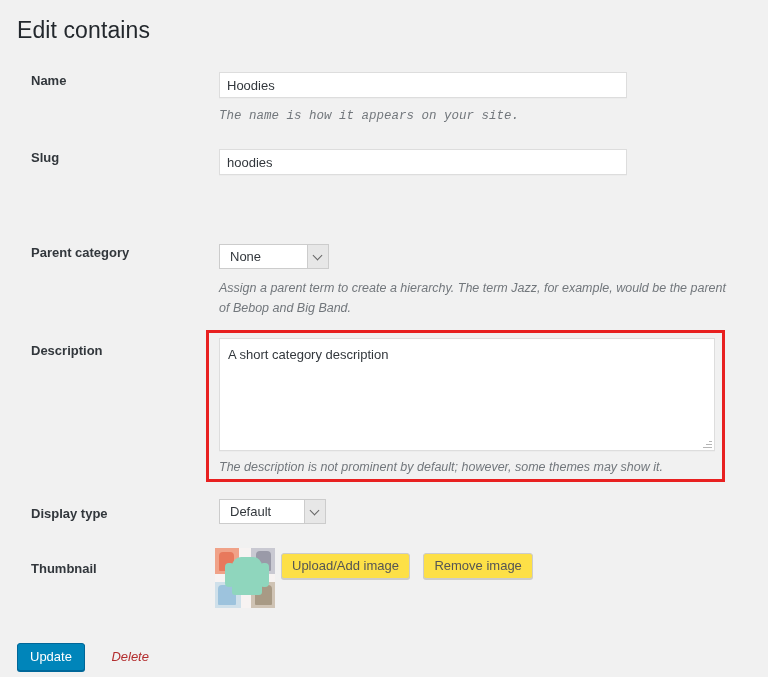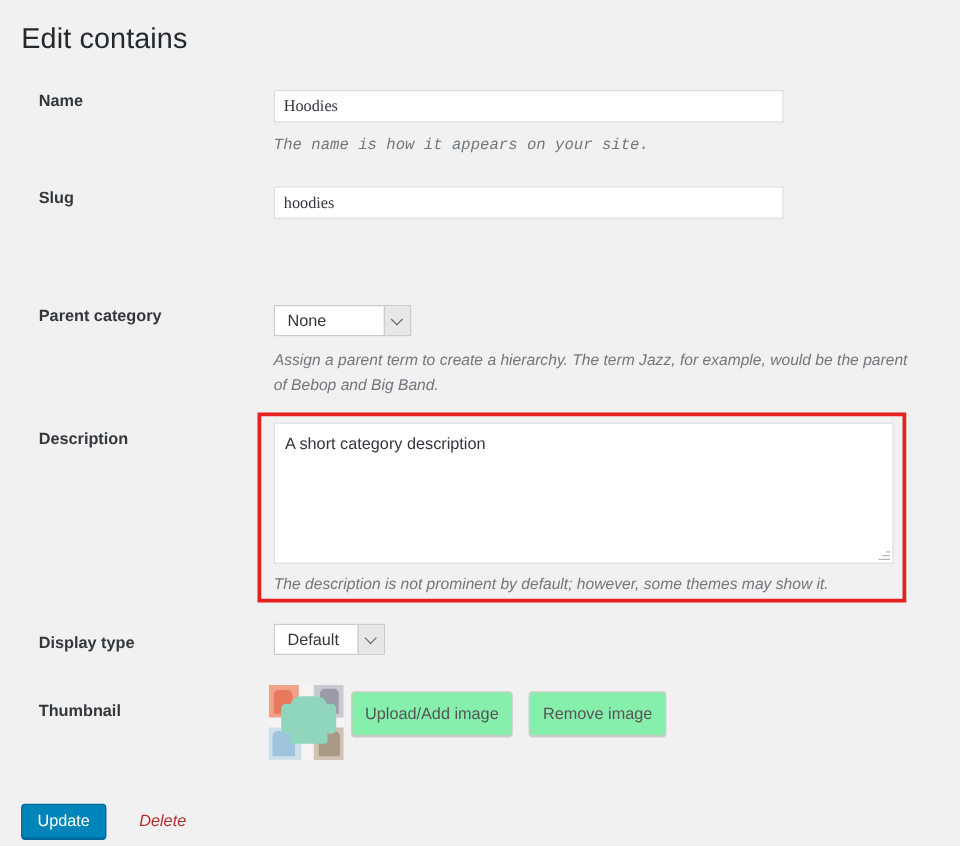--- a/index.html
+++ b/index.html
@@ -50,21 +50,21 @@
   }
 
   
   .text-input {
     width: 408px;
     height: 26px;
     box-sizing: border-box;
     border: 1px solid #dddddd;
     background: #ffffff;
     color: #32373c;
-    font-family: Liberation Serif, serif;
+    font-family: Liberation Sans, sans-serif;
     font-size: 13px;
     padding: 0 7px;
     outline: none;
     box-shadow: 0 1px 1px rgba(0,0,0,0.02);
     display: block;
   }
 
   
   .help-text {
     font-size: 12.5px;
@@ -107,21 +107,21 @@
     left: 50%;
     top: 50%;
     width: 6px;
     height: 6px;
     margin: -5px 0 0 -4px;
     border-right: 1.5px solid #666666;
     border-bottom: 1.5px solid #666666;
     transform: rotate(45deg);
   }
   #parent-select { width: 110px; }
-  #display-select { width: 89px; }
+  #display-select { width: 107px; }
 
   
   .textarea-box {
     position: relative;
     width: 496px;
     height: 113px;
     box-sizing: border-box;
     border: 1px solid #dddddd;
     background: #ffffff;
     box-shadow: 0 1px 1px rgba(0,0,0,0.02);
@@ -213,25 +213,25 @@
     border-radius: 4px 4px 1px 1px;
   }
   .m1 { left: 4px;  top: 4px;  width: 15px; height: 19px; background: #e8795c; }
   .m2 { left: 41px; top: 3px;  width: 15px; height: 20px; background: #9a9aa8; }
   .m3 { left: 3px;  top: 37px; width: 18px; height: 20px; background: #9dc3dd; }
   .m4 { left: 40px; top: 37px; width: 17px; height: 20px; background: #a89a85; }
 
   
   .btn-secondary {
     display: inline-block;
-    height: 36px;
+    height: 26px;
     line-height: 24px;
     box-sizing: border-box;
     padding: 0 10px;
-    background: #86efac;
+    background: #fde047;
     border: 1px solid #cccccc;
     border-radius: 3px;
     color: #555555;
     font-size: 13px;
     font-family: "Liberation Sans", sans-serif;
     cursor: pointer;
     white-space: nowrap;
     box-shadow: 0 1px 0 #cccccc;
   }
 

